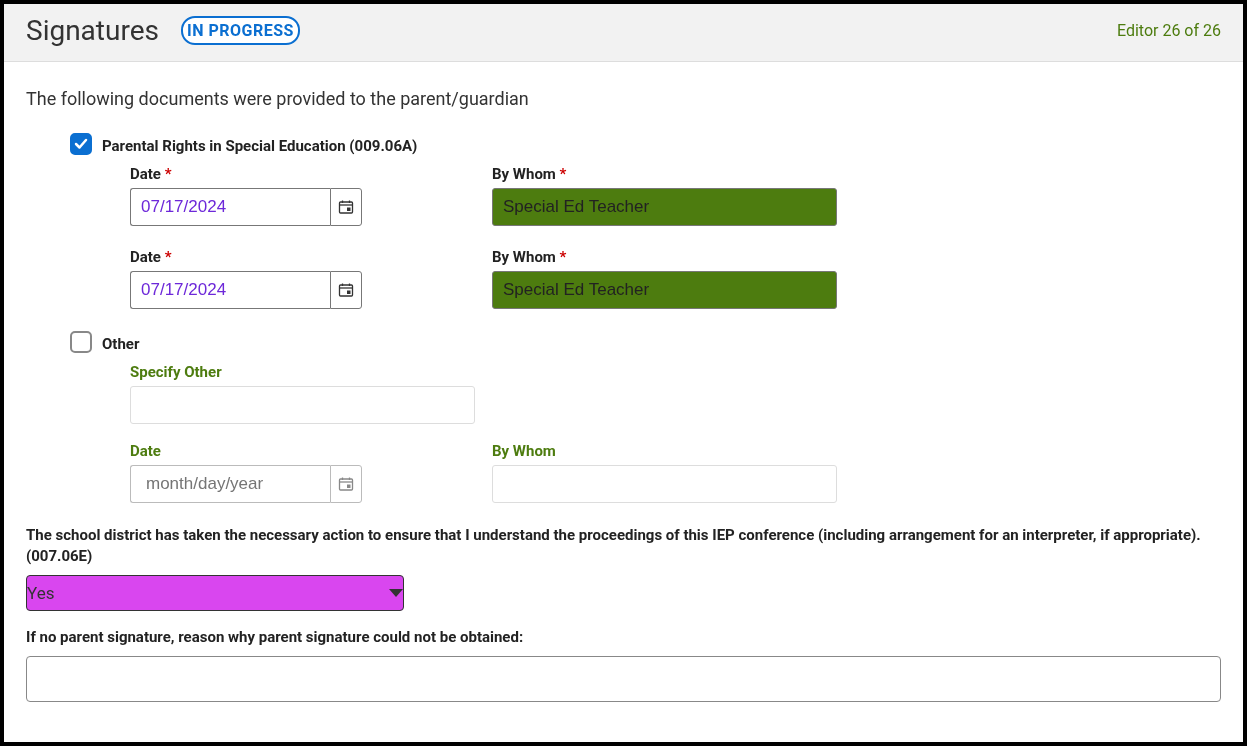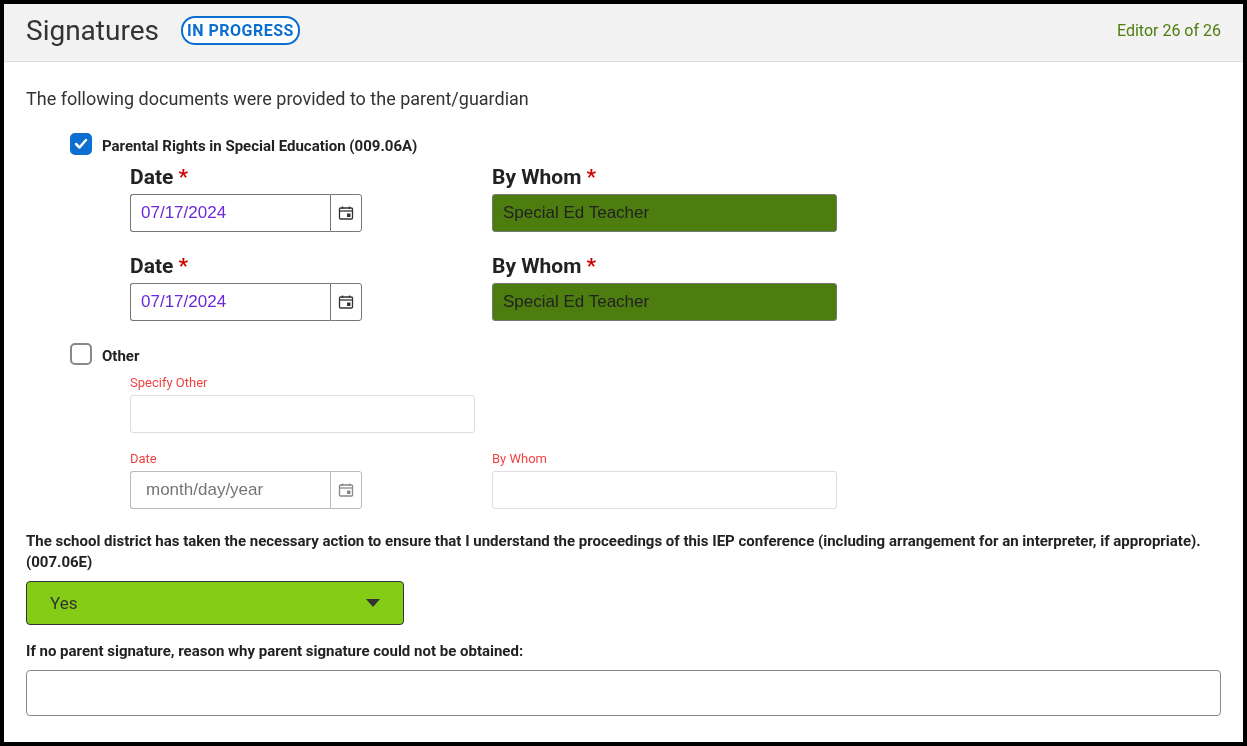--- a/index.html
+++ b/index.html
@@ -88,21 +88,21 @@
     color: #222;
   }
   .field-row {
     display: flex;
     gap: 0;
     margin-left: 60px;
   }
   .field-col { min-width: 360px; }
   .field-col + .field-col { margin-left: 2px; }
   .field-label {
-    font-size: 21px;
+    font-size: 15px;
     font-weight: 700;
     color: #222;
     margin-bottom: 5px;
     display: block;
   }
   .req { color: #c00; font-weight: 700; }
   .date-input-wrap {
     display: flex;
     width: 238px;
   }
@@ -153,25 +153,25 @@
     margin: 14px 0 8px 0;
     line-height: 1.4;
   }
   .select-wrap {
     position: relative;
     width: 378px;
   }
   .select {
     border: 1.5px solid #333;
     border-radius: 4px;
-    padding: 8px 23px;
+    padding: 8px 0;
     font-size: 17px;
     width: 100%;
-    height: 44px;
-    background: #84cc16;
+    height: 36px;
+    background: #d946ef;
     cursor: pointer;
     display: flex;
     align-items: center;
     justify-content: space-between;
   }
   .select .caret {
     width: 0; height: 0;
     border-left: 7px solid transparent;
     border-right: 7px solid transparent;
     border-top: 8px solid #333;
@@ -182,23 +182,23 @@
   .textarea {
     border: 1px solid #888;
     border-radius: 4px;
     width: 100%;
     height: 46px;
     padding: 8px 10px;
     font-size: 15px;
     resize: none;
   }
   .field-label-normal {
-    font-size: 13px;
-    font-weight: 400;
-    color: #ef4444;
+    font-size: 15px;
+    font-weight: 700;
+    color: #4d7c0f;
     margin-bottom: 5px;
     display: block;
   }
 </style>
 </head>
 <body>
 
 <div class="frame">
   <div class="header">
     <div class="header-left">

